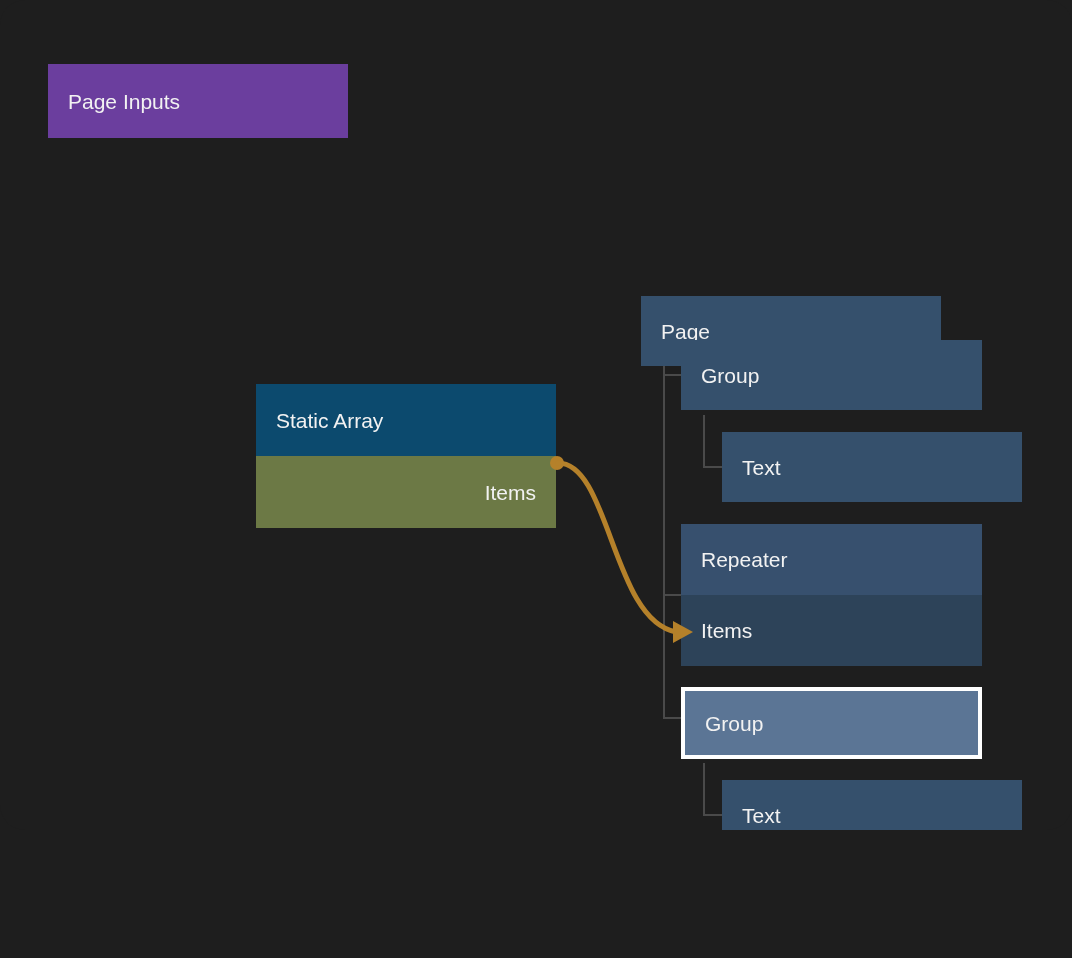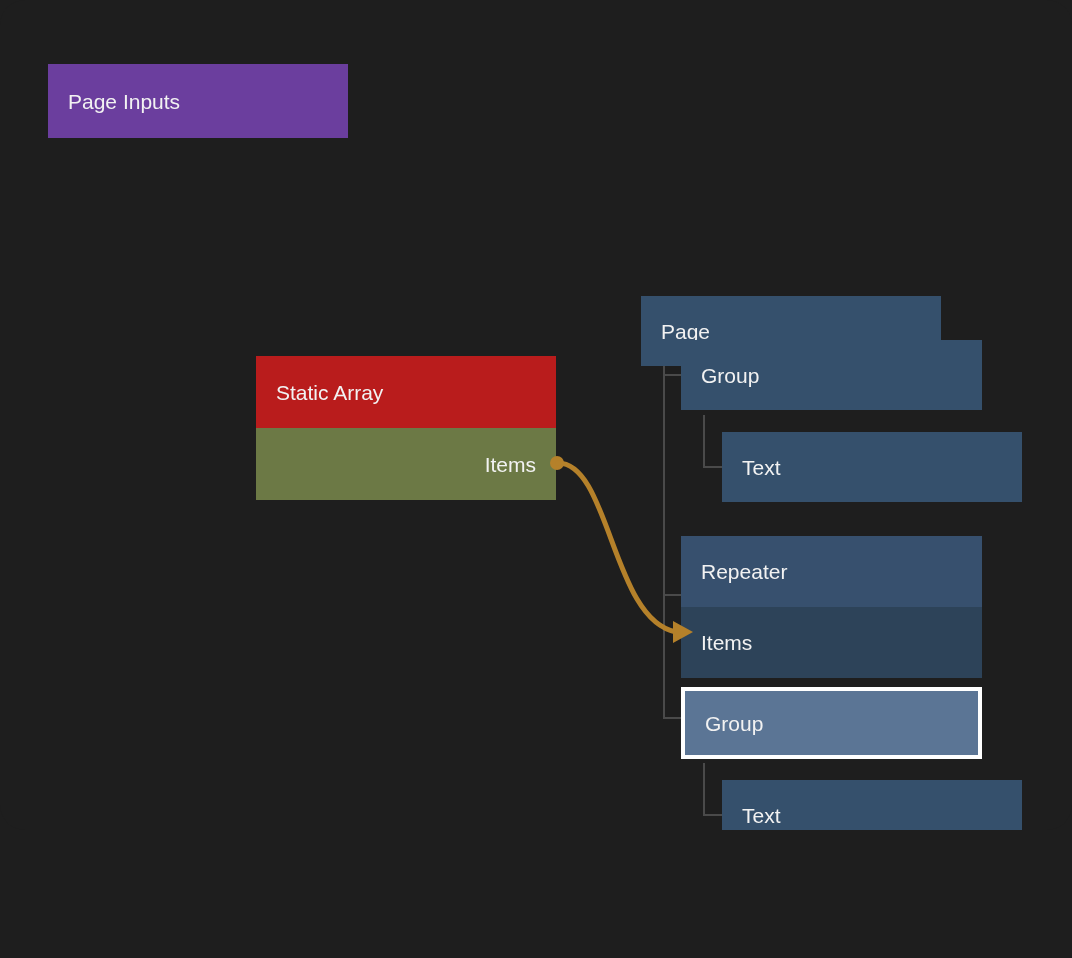--- a/index.html
+++ b/index.html
@@ -36,21 +36,21 @@
     font-size: 21px;
     color: #f2f2f2;
     line-height: 1;
     white-space: nowrap;
   }
   .row-left  { justify-content: flex-start; padding-left: 20px; }
   .row-right { justify-content: flex-end;   padding-right: 20px; }
 
   
   .n-purple     { background: #6b3e9e; }
-  .n-green-head { background: #b91c1c; }
+  .n-green-head { background: #0c4a6e; margin-top: 28px; }
   .n-green-body { background: #6c7945; }
   .n-blue-head  { background: #37506e; }
   .n-blue-body  { background: #2d4359; }
   .n-blue-mid   { background: #35506c; }
   .n-blue-sel   { background: #5b7595; }
 
   .selected-ring {
     position: absolute;
     box-sizing: border-box;
     border: 4px solid #ffffff;
@@ -124,21 +124,21 @@
       <span class="row-label">Group</span>
     </div>
   </div>
 
   <div class="node" style="left:722px; top:432px; width:300px; height:70px;">
     <div class="node-row n-blue-mid row-left" style="height:70px;">
       <span class="row-label">Text</span>
     </div>
   </div>
 
-  <div class="node" style="left:681px; top:524px; width:301px; height:142px;margin-top:12px;">
+  <div class="node" style="left:681px; top:524px; width:301px; height:142px;">
     <div class="node-row n-blue-head row-left" style="height:71px;">
       <span class="row-label">Repeater</span>
     </div>
     <div class="node-row n-blue-body row-left" style="height:71px;">
       <span class="row-label">Items</span>
     </div>
   </div>
 
   <div class="node" style="left:685px; top:691px; width:293px; height:64px;">
     <div class="node-row n-blue-sel row-left" style="height:64px;">

